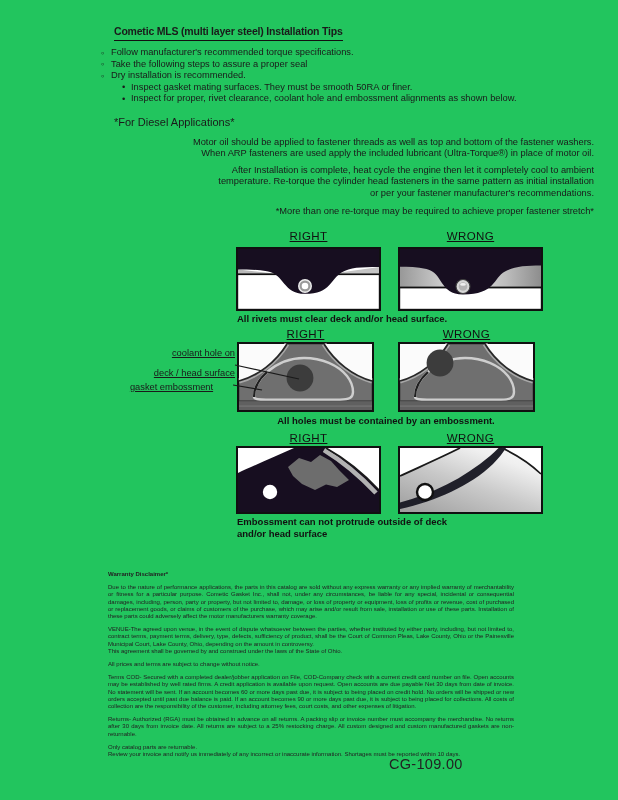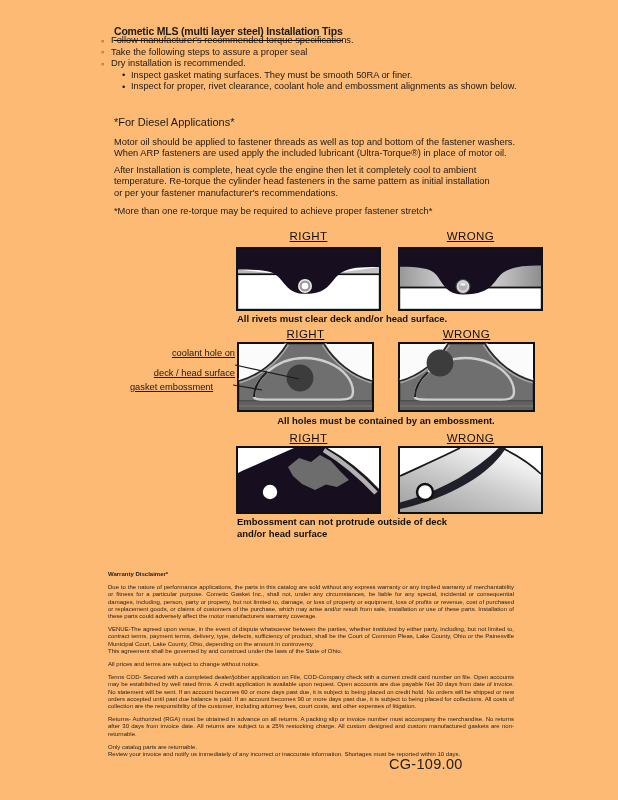--- a/index.html
+++ b/index.html
@@ -1,32 +1,32 @@
 <!DOCTYPE html>
 <html><head>
 <meta charset="utf-8">
 <style>
   html,body{margin:0;padding:0;background:#e8e8e8;}
   .page{
-    position:relative;width:618px;height:800px;background:#fdba74;
+    position:relative;width:618px;height:800px;background:#22c55e;
     font-family:"Liberation Sans","DejaVu Sans",sans-serif;color:#1a1a1a;
     overflow:hidden;margin:0 auto;
   }
   .abs{position:absolute;}
   .title{
     left:114px;top:25px;font-size:10.5px;font-weight:bold;letter-spacing:-0.2px;
     border-bottom:1.6px solid #111;padding-bottom:2.5px;display:inline-block;
   }
-  .bullets{left:101px;top:35px;font-size:9.3px;line-height:11.6px;}
+  .bullets{left:101px;top:47px;font-size:9.3px;line-height:11.6px;}
   .b1{position:relative;padding-left:10px;}
   .b1::before{content:"◦";position:absolute;left:0;top:-0.5px;font-size:9.5px;}
   .b2{position:relative;padding-left:9px;margin-left:21px;}
   .b2::before{content:"•";position:absolute;left:0;top:-0.5px;font-size:9.5px;}
   .h2{left:114px;top:116px;font-size:11px;font-weight:normal;}
-  .para{left:114px;font-size:9.3px;line-height:11.3px;width:480px;}
+  .para{left:114px;font-size:9.3px;line-height:11.3px;width:480px;text-align:right;}
   .p1{top:137px;}
   .p2{top:165px;}
   .note{top:206px;}
   .dglabel{font-size:11.5px;font-weight:500;letter-spacing:0.4px;text-align:center;width:145px;color:#111;text-decoration:underline;}
   .dgl2{width:137px;}
   .figcap{font-size:9.5px;font-weight:600;color:#111;}
   .fig svg{display:block;}
   .sidelabel{font-size:9.3px;line-height:20px;text-align:right;color:#1a1a1a;text-decoration:underline;}
   .legal{left:108px;top:571px;width:406px;font-size:6px;line-height:7.2px;color:#222;text-align:justify;}
   .legal p{margin:0 0 6px 0;}

